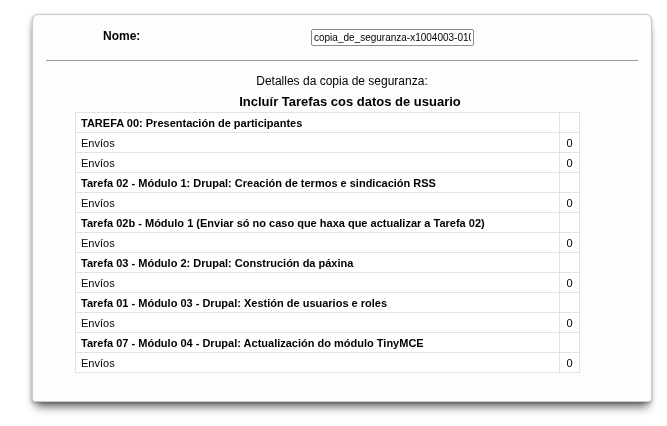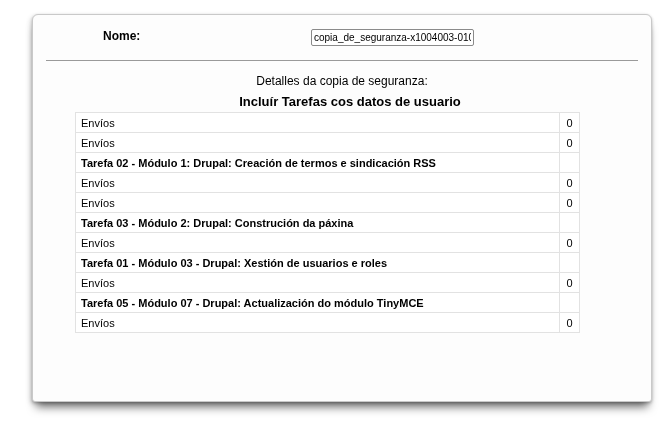--- a/index.html
+++ b/index.html
@@ -93,35 +93,43 @@
     <input class="name-input" type="text" value="copia_de_seguranza-x1004003-010420" style="">
   </div>
 
   <hr class="divider">
 
   <div class="heading">Detalles da copia de seguranza:</div>
   <div class="subheading">Incluír Tarefas cos datos de usuario</div>
 
   <table class="tasks">
     <tbody id="tasks-body">
+        <tr class="task-row">
+          <td class="main">TAREFA 00: Presentación de participantes</td>
+          <td class="val"></td>
+        </tr>
         <tr class="envios-row">
           <td class="main">Envíos</td>
           <td class="val">0</td>
         </tr>
         <tr class="envios-row">
           <td class="main">Envíos</td>
           <td class="val">0</td>
         </tr>
         <tr class="task-row">
           <td class="main">Tarefa 02 - Módulo 1: Drupal: Creación de termos e sindicación RSS</td>
           <td class="val"></td>
         </tr>
         <tr class="envios-row">
           <td class="main">Envíos</td>
           <td class="val">0</td>
+        </tr>
+        <tr class="task-row">
+          <td class="main">Tarefa 02b - Módulo 1 (Enviar só no caso que haxa que actualizar a Tarefa 02)</td>
+          <td class="val"></td>
         </tr>
         <tr class="envios-row">
           <td class="main">Envíos</td>
           <td class="val">0</td>
         </tr>
         <tr class="task-row">
           <td class="main">Tarefa 03 - Módulo 2: Drupal: Construción da páxina</td>
           <td class="val"></td>
         </tr>
         <tr class="envios-row">
@@ -130,21 +138,21 @@
         </tr>
         <tr class="task-row">
           <td class="main">Tarefa 01 - Módulo 03 - Drupal: Xestión de usuarios e roles</td>
           <td class="val"></td>
         </tr>
         <tr class="envios-row">
           <td class="main">Envíos</td>
           <td class="val">0</td>
         </tr>
         <tr class="task-row">
-          <td class="main">Tarefa 05 - Módulo 07 - Drupal: Actualización do módulo TinyMCE</td>
+          <td class="main">Tarefa 07 - Módulo 04 - Drupal: Actualización do módulo TinyMCE</td>
           <td class="val"></td>
         </tr>
         <tr class="envios-row">
           <td class="main">Envíos</td>
           <td class="val">0</td>
         </tr>
       </tbody>
   </table>
 
 </div>

